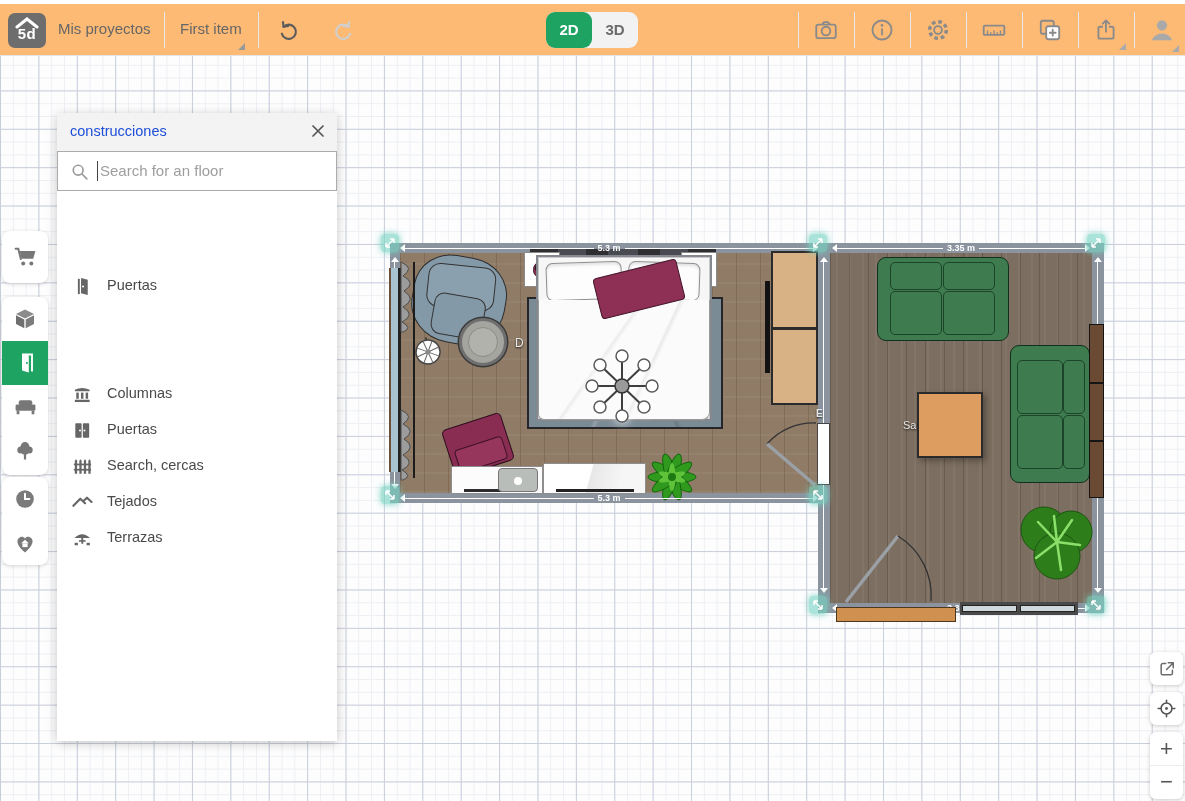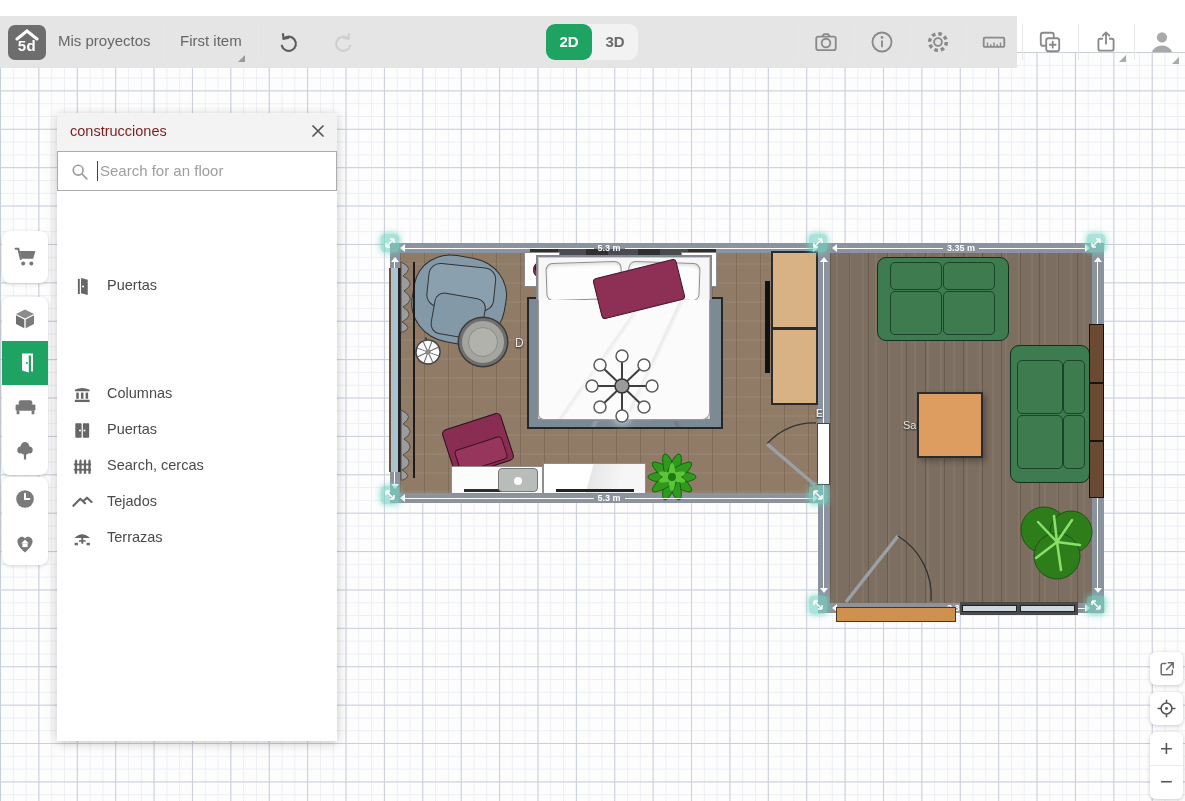--- a/index.html
+++ b/index.html
@@ -11,41 +11,41 @@
   #canvas { position:absolute; left:0; top:52px; width:1185px; height:749px;
     background-color:#fdfdfe;
     background-image:
       linear-gradient(#c9cedb 1px, transparent 1px),
       linear-gradient(90deg,#c9cedb 1px, transparent 1px),
       linear-gradient(#edeff4 1px, transparent 1px),
       linear-gradient(90deg,#edeff4 1px, transparent 1px);
     background-size:38.4px 38.4px,38.4px 38.4px,12.8px 12.8px,12.8px 12.8px; }
 
   
-  #topbar { position:absolute; left:0; top:16px; width:1017px; height:52px; background:#e5e5e5; border-bottom:1px solid #e4e4e4; z-index:40; }
+  #topbar { position:absolute; left:0; top:4px; width:1185px; height:52px; background:#fdba74; border-bottom:1px solid #e4e4e4; z-index:40; }
   .tbsep { position:absolute; top:8px; width:1px; height:36px; background:#e8e8e8; }
   #logo { position:absolute; left:8px; top:9px; width:38px; height:35px; background:#6d6d6d; border-radius:7px; color:#fff; text-align:center; }
   #logo svg { position:absolute; left:7px; top:4px; }
   #logo span { position:absolute; left:0; width:100%; top:12px; font-size:15px; font-weight:bold; letter-spacing:.5px; }
   .tbtext { position:absolute; top:16px; font-size:15px; color:#666; }
   .tribr { position:absolute; width:0; height:0; border-left:7px solid transparent; border-bottom:7px solid #999; }
   .tbicon { position:absolute; top:13px; }
   #toggle { position:absolute; left:546px; top:8px; width:92px; height:36px; background:#f2f2f2; border-radius:9px; }
   #btn2d { position:absolute; left:0; top:0; width:46px; height:36px; background:#1ea362; color:#fff; border-radius:9px; font-weight:bold; font-size:15px; line-height:36px; text-align:center; }
   #btn3d { position:absolute; left:46px; top:0; width:46px; height:36px; color:#6b6b6b; font-weight:bold; font-size:15px; line-height:36px; text-align:center; }
 
   
   .sidecard { position:absolute; left:2px; width:46px; background:#fff; border-radius:8px; box-shadow:0 1px 4px rgba(0,0,0,.16); z-index:30; }
   .sideitem { position:relative; width:46px; height:44px; display:flex; align-items:center; justify-content:center; }
   .sideitem.active { background:#1ea362; }
 
   
   #panel { position:absolute; left:57px; top:113px; width:280px; height:628px; background:#fff; box-shadow:0 2px 10px rgba(0,0,0,.22); z-index:20; }
   #panelhead { position:absolute; left:0; top:0; width:280px; height:38px; background:#f3f3f3; }
-  #paneltitle { position:absolute; left:13px; top:10px; font-size:14.5px; color:#7f1d1d; }
+  #paneltitle { position:absolute; left:13px; top:10px; font-size:14.5px; color:#1d4ed8; }
   #panelclose { position:absolute; right:10px; top:11px; width:16px; height:16px; }
   #searchrow { position:absolute; left:0; top:38px; width:280px; height:40px; background:#fff; border:1px solid #ababab; }
   #searchrow svg { position:absolute; left:12px; top:10px; }
   #caret { position:absolute; left:39px; top:9px; width:1px; height:20px; background:#444; }
   #searchph { position:absolute; left:42px; top:10px; font-size:15px; color:#9e9e9e; }
   .pitem { position:absolute; left:0; width:280px; height:36px; }
   .pitem .pic { position:absolute; left:14px; top:7px; width:22px; height:22px; }
   .pitem .plb { position:absolute; left:50px; top:9px; font-size:14.5px; color:#4a4a4a; }
 
   

